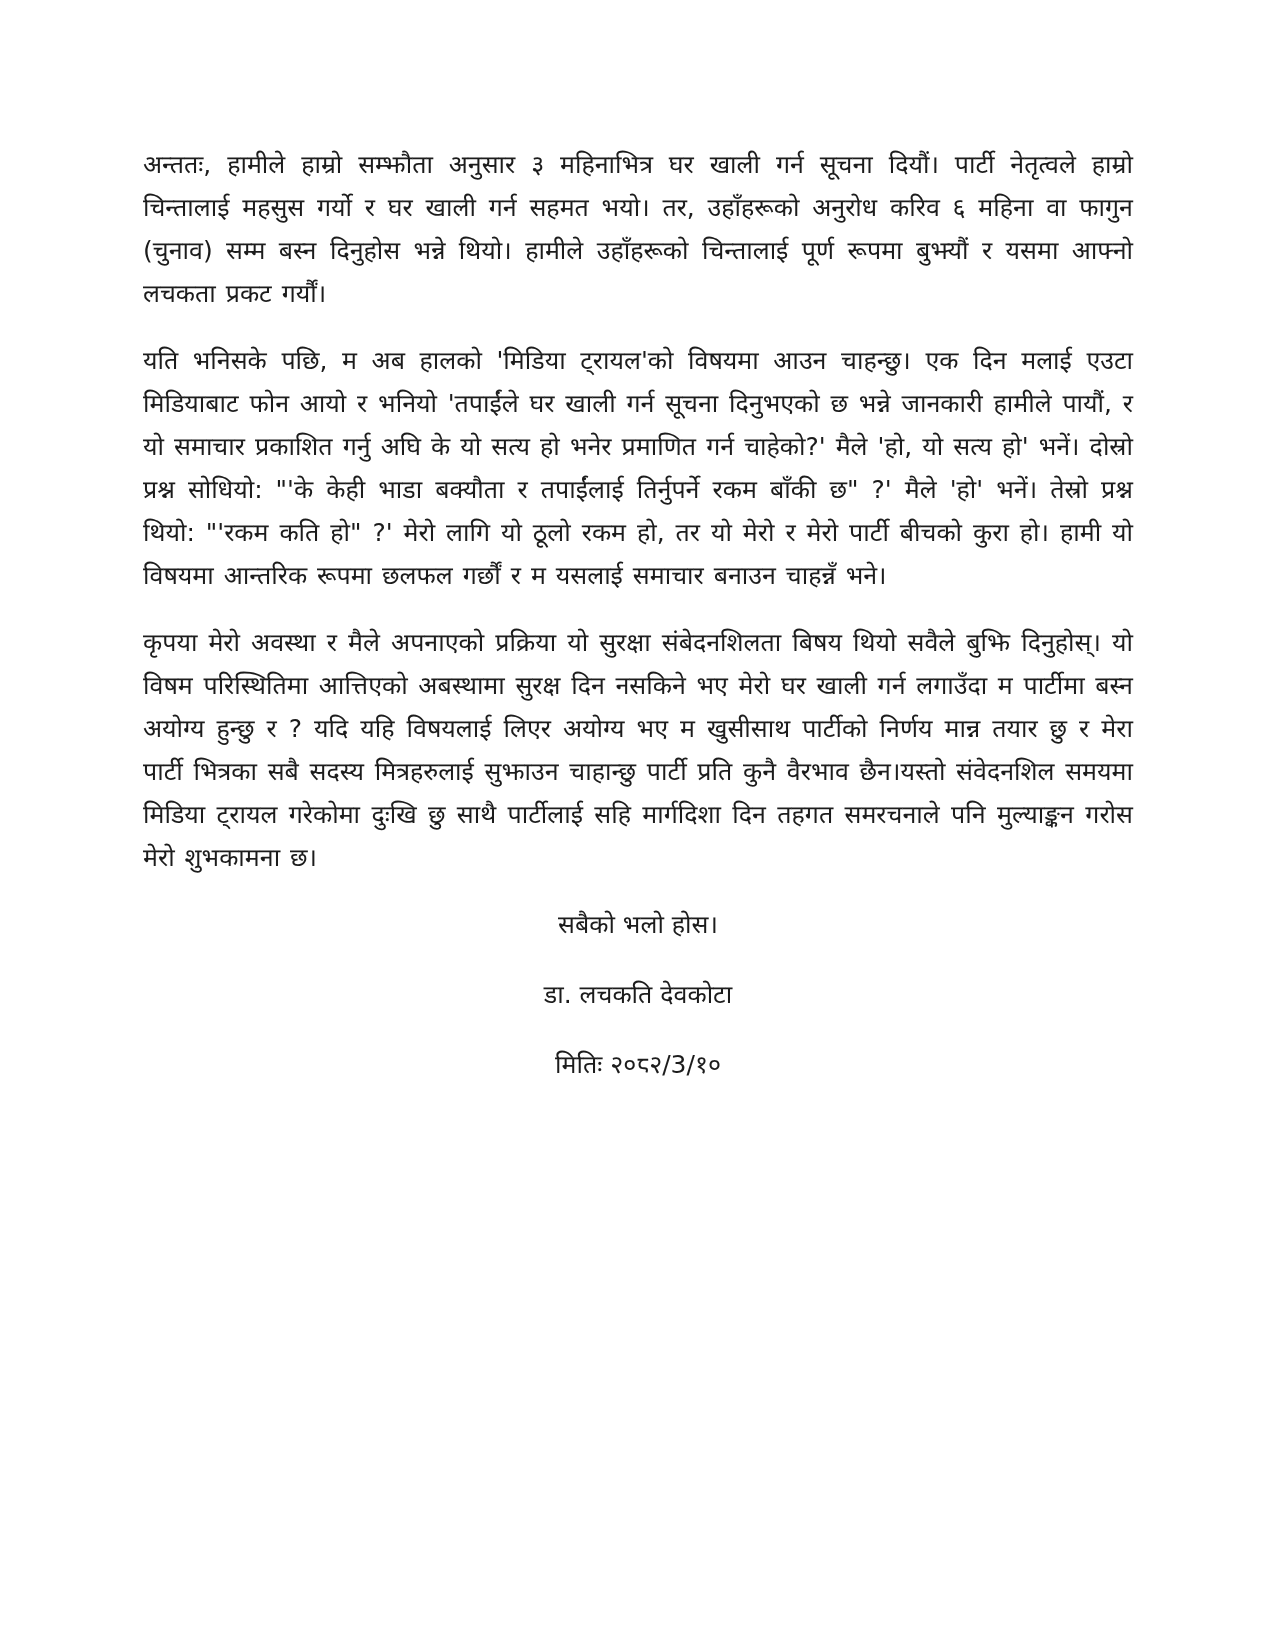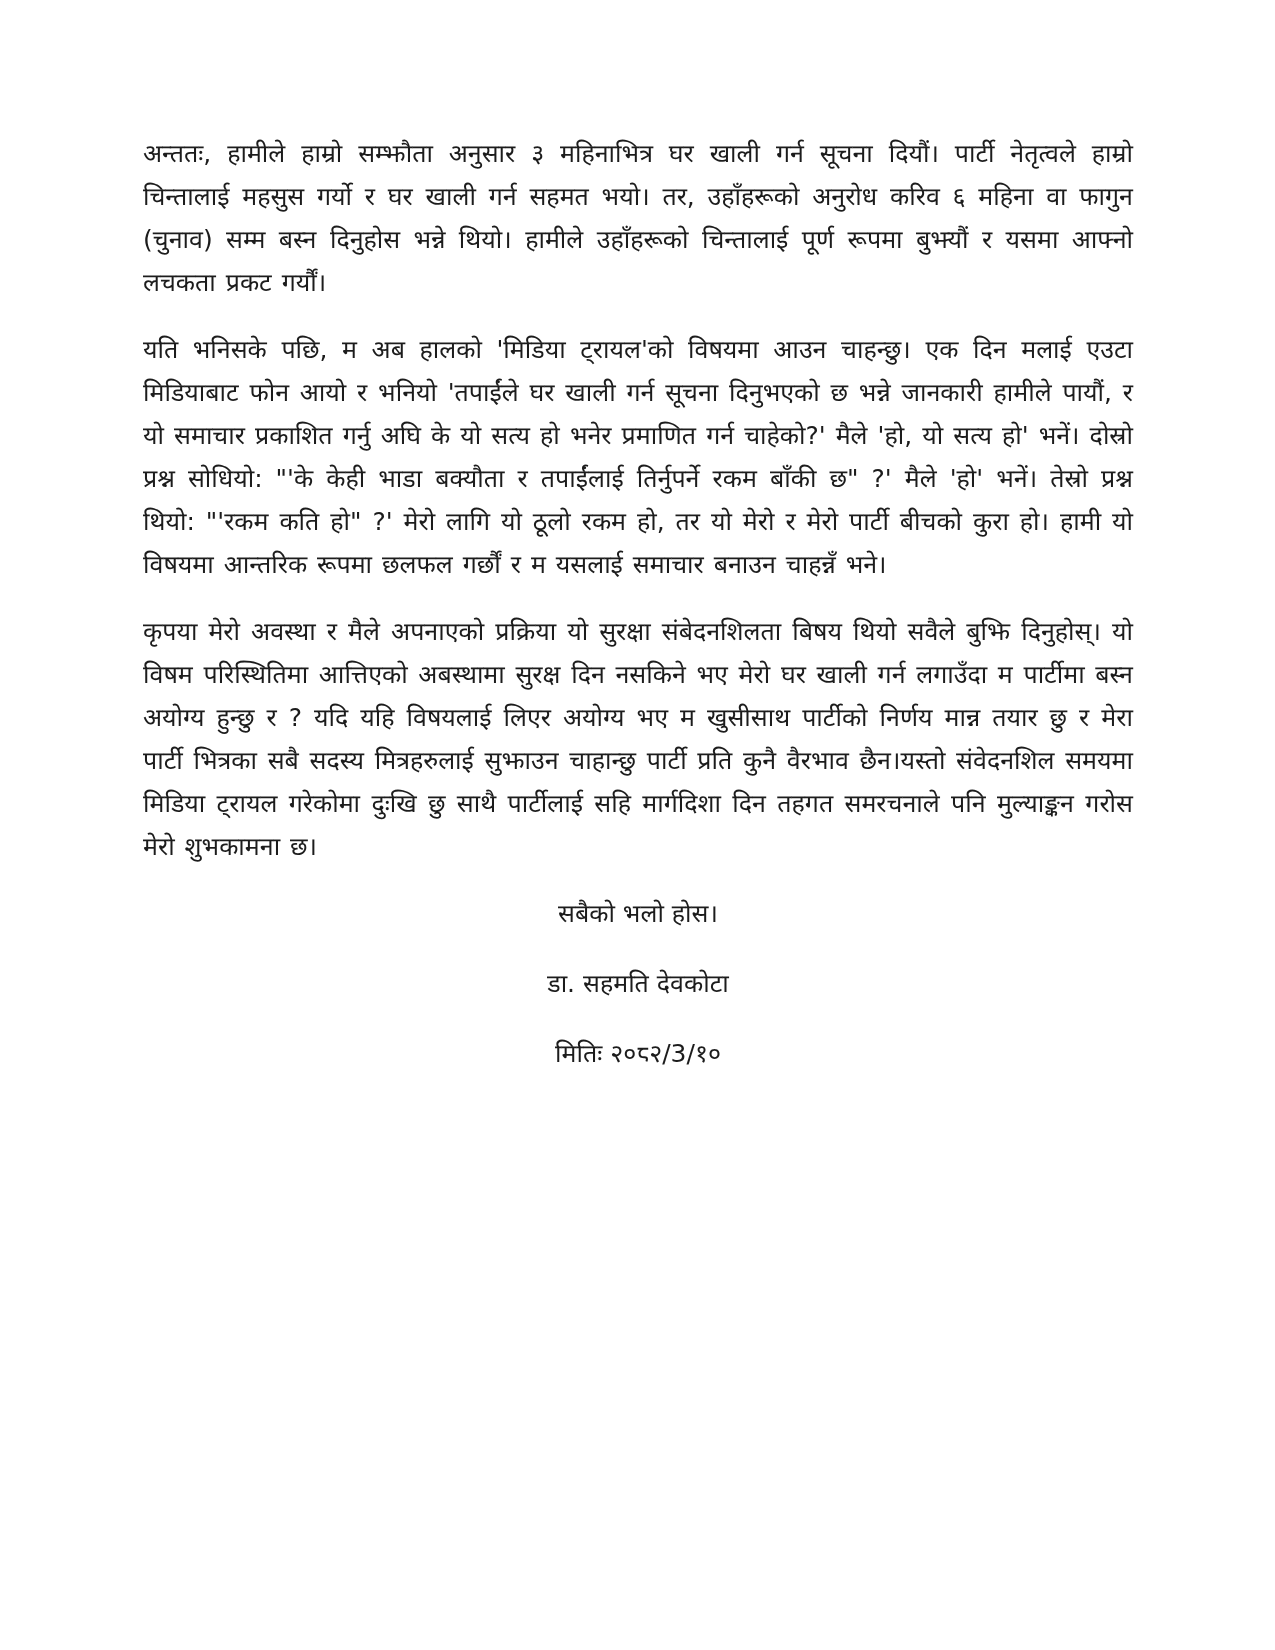--- a/index.html
+++ b/index.html
@@ -4,21 +4,21 @@
 <style>
   html, body {
     margin: 0;
     padding: 0;
     background: #ffffff;
   }
   .page {
     position: relative;
     width: 1275px;
     height: 1602px;
-    margin: 4px auto;
+    margin: 15px auto;
     background: #ffffff;
     box-sizing: border-box;
     padding: 128px 142px 0 143px;
     font-family: "DejaVu Sans", "Liberation Sans", sans-serif;
     color: #1c1c1c;
     overflow: hidden;
   }
   .body-para {
     margin: 0 0 24px 0;
     font-size: 25px;
@@ -43,18 +43,18 @@
 
   <p class="body-para">अन्ततः, हामीले हाम्रो सम्झौता अनुसार ३ महिनाभित्र घर खाली गर्न सूचना दियौं। पार्टी नेतृत्वले हाम्रो चिन्तालाई महसुस गर्यो र घर खाली गर्न सहमत भयो। तर, उहाँहरूको अनुरोध करिव ६ महिना वा फागुन (चुनाव) सम्म बस्न दिनुहोस भन्ने थियो। हामीले उहाँहरूको चिन्तालाई पूर्ण रूपमा बुझ्यौं र यसमा आफ्नो लचकता प्रकट गर्यौं।</p>
 
   <p class="body-para">यति भनिसके पछि, म अब हालको 'मिडिया ट्रायल'को विषयमा आउन चाहन्छु। एक दिन मलाई एउटा मिडियाबाट फोन आयो र भनियो 'तपाईंले घर खाली गर्न सूचना दिनुभएको छ भन्ने जानकारी हामीले पायौं, र यो समाचार प्रकाशित गर्नु अघि के यो सत्य हो भनेर प्रमाणित गर्न चाहेको?' मैले 'हो,  यो सत्य हो' भनें। दोस्रो प्रश्न सोधियो: "'के केही भाडा बक्यौता र तपाईंलाई तिर्नुपर्ने रकम बाँकी छ" ?' मैले 'हो' भनें। तेस्रो प्रश्न थियो: "'रकम कति हो" ?' मेरो लागि यो ठूलो रकम हो, तर यो मेरो र मेरो पार्टी बीचको कुरा हो। हामी यो विषयमा आन्तरिक रूपमा छलफल गर्छौं र म यसलाई समाचार बनाउन चाहन्नँ भने।</p>
 
 
   <p class="body-para">कृपया मेरो अवस्था र मैले अपनाएको प्रक्रिया यो सुरक्षा संबेदनशिलता बिषय थियो  सवैले बुझि दिनुहोस्। यो विषम परिस्थितिमा आत्तिएको अबस्थामा सुरक्ष दिन नसकिने भए मेरो घर खाली गर्न लगाउँदा म पार्टीमा बस्न अयोग्य हुन्छु र ? यदि यहि विषयलाई लिएर अयोग्य भए  म खुसीसाथ पार्टीको निर्णय मान्न तयार छु र मेरा पार्टी भित्रका सबै सदस्य मित्रहरुलाई सुझाउन चाहान्छु पार्टी प्रति कुनै वैरभाव छैन।यस्तो संवेदनशिल समयमा मिडिया ट्रायल गरेकोमा दुःखि छु साथै पार्टीलाई सहि मार्गदिशा दिन तहगत समरचनाले पनि मुल्याङ्कन गरोस मेरो शुभकामना छ।</p>
 
   <p class="sig-para">सबैको भलो होस।</p>
 
-  <p class="sig-para">डा. सहमति देवकोटा</p>
+  <p class="sig-para">डा. लचकति देवकोटा</p>
 
 
   <p class="sig-para">मितिः २०८२/3/१०</p>
 
 </div>
 
 </body></html>

